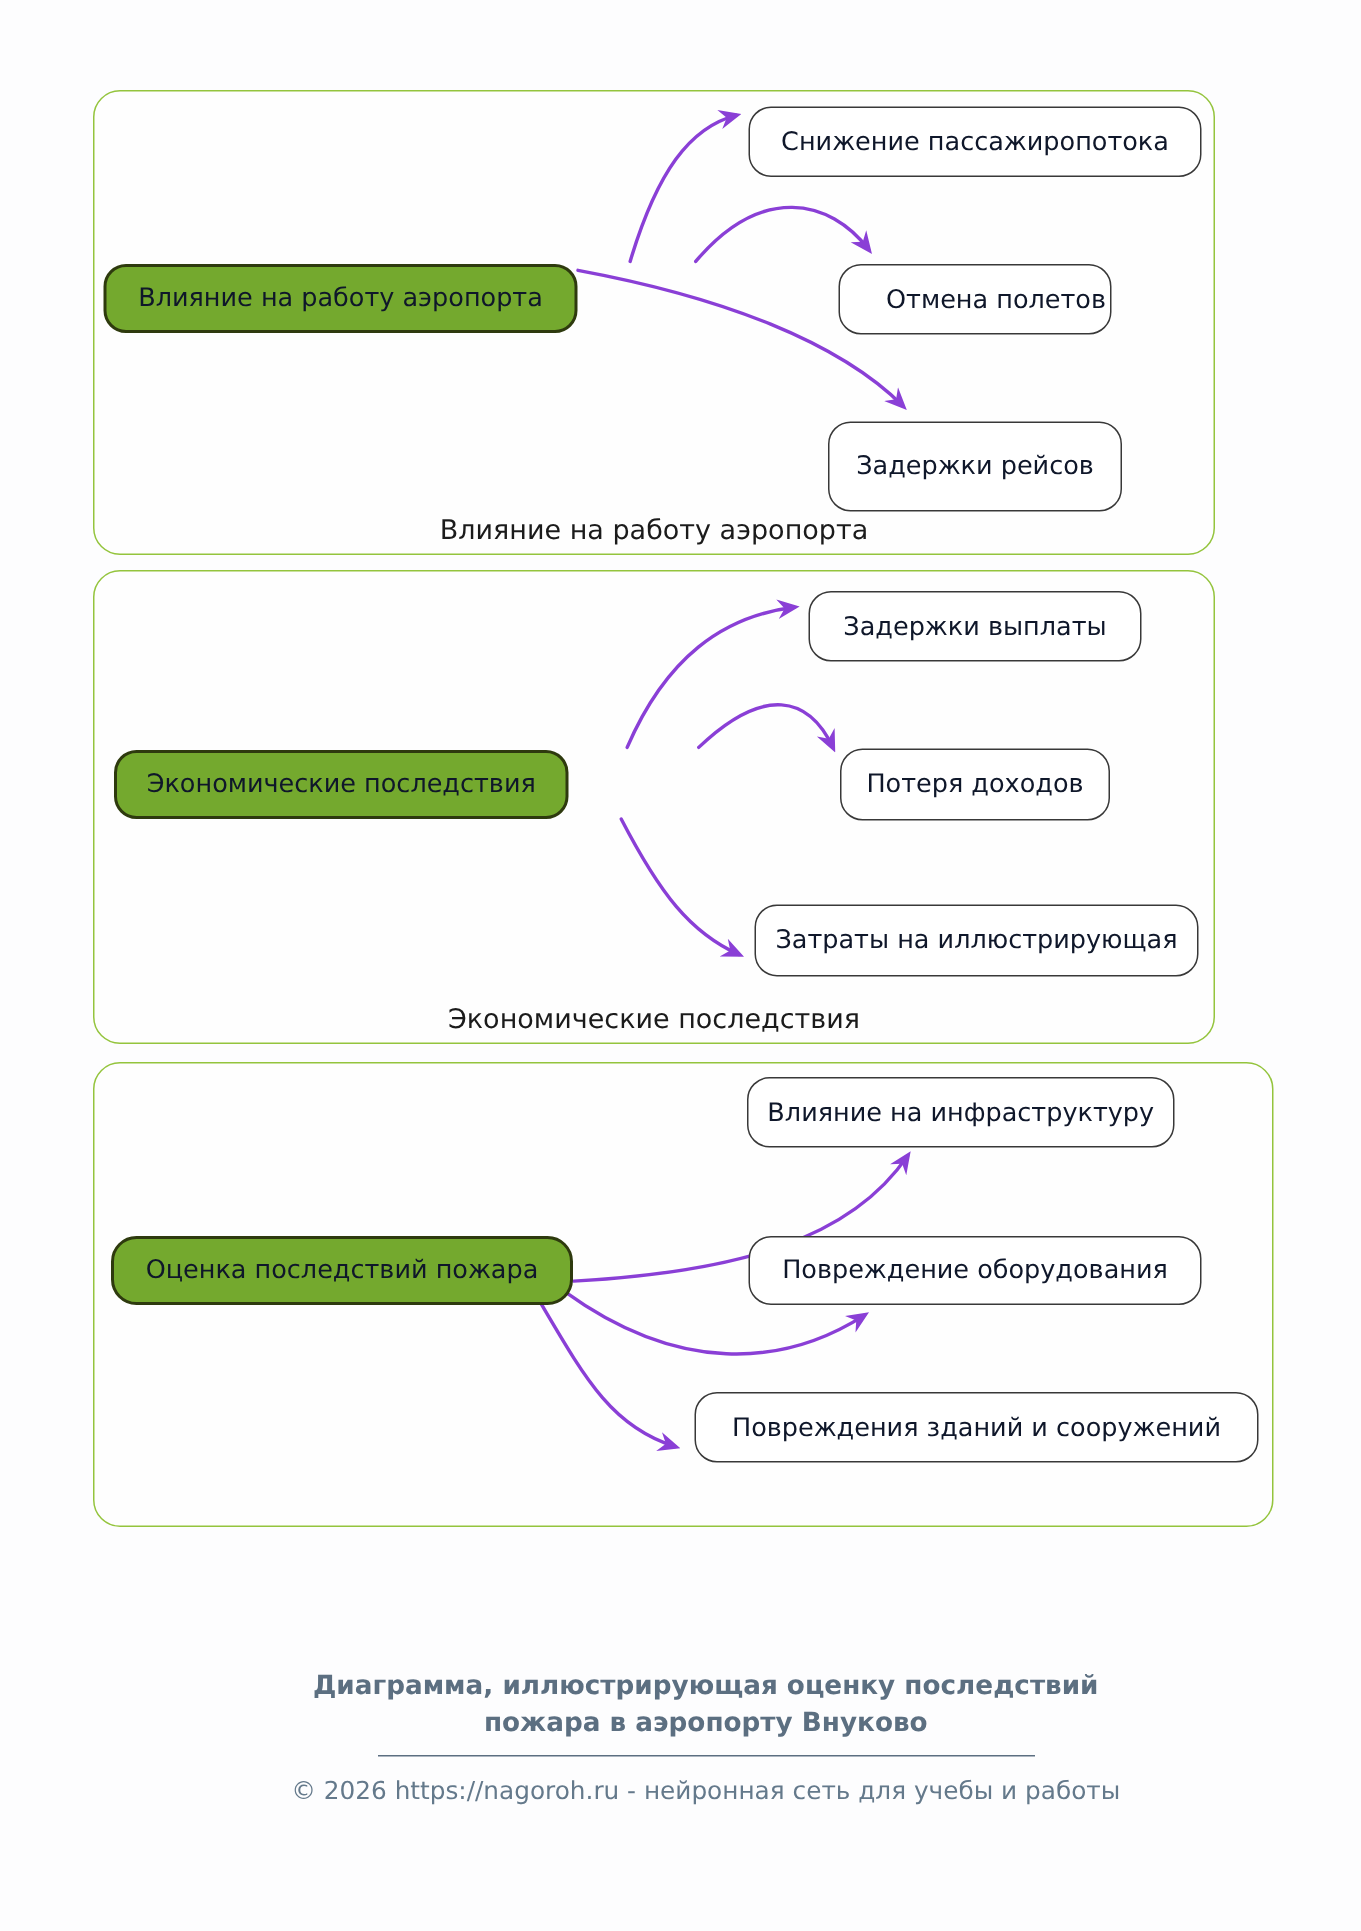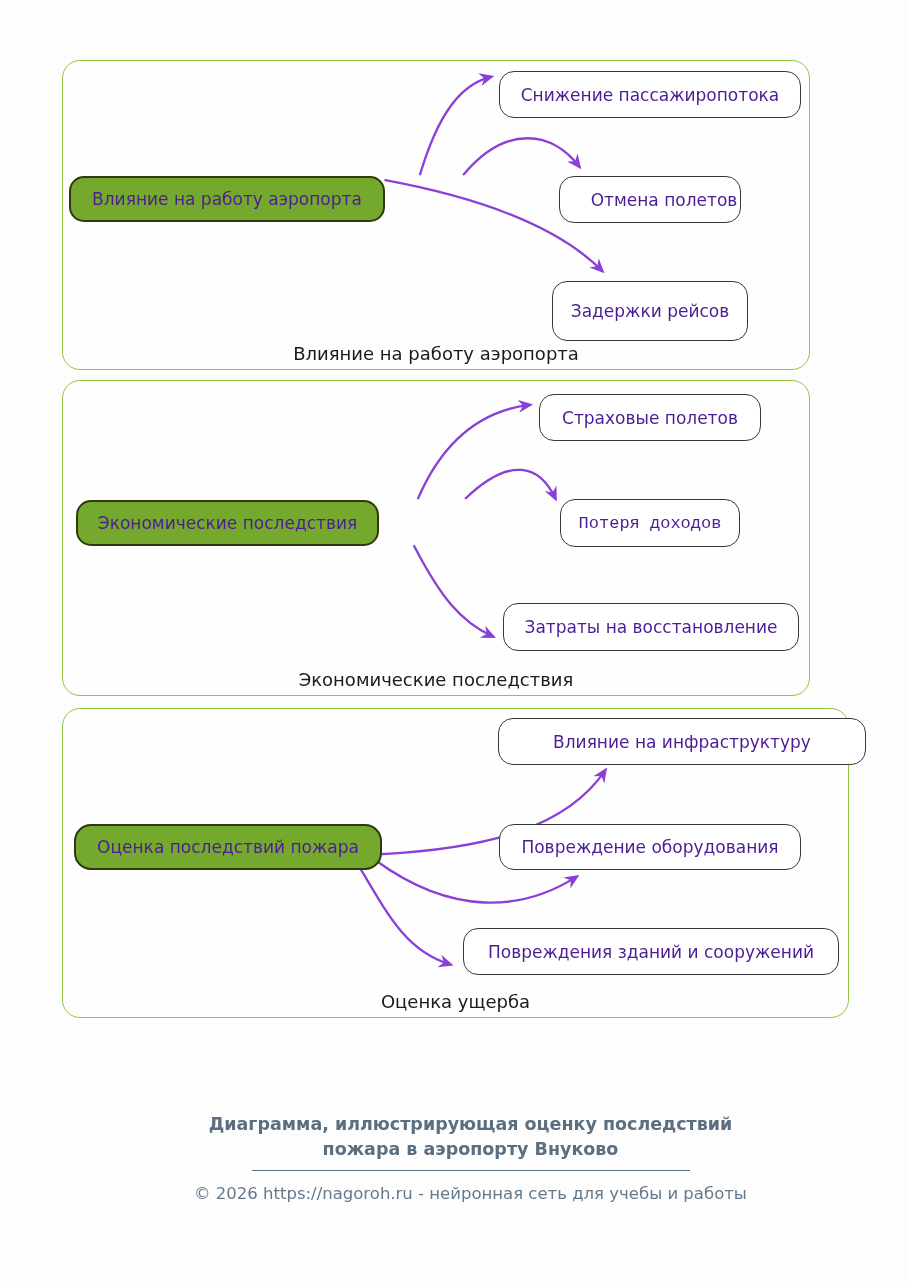--- a/index.html
+++ b/index.html
@@ -32,45 +32,45 @@
   }
 
   
   .node {
     position: absolute;
     display: flex;
     align-items: center;
     justify-content: center;
     border-radius: 15px;
     font-size: 17px;
-    color: #4c1d95;
+    color: #0f172a;
     white-space: nowrap;
     z-index: 2;
   }
   .node.src {
     background: #74a92e;
     border: 2px solid #2e3a0e;
   }
   .node.tgt {
     background: #ffffff;
     border: 1.7px solid #383838;
   }
 
   .g1 .src { left: 6px;   top: 115px; width: 316px; height: 46px; }
   .g1 .t1  { left: 436px; top: 10px;  width: 302px; height: 47px; }
   .g1 .t2  { left: 496px; top: 115px; width: 182px; height: 47px; padding-left: 28px; }
   .g1 .t3  { left: 489px; top: 220px; width: 196px; height: 60px; }
 
   .g2 .src { left: 13px;  top: 119px; width: 303px; height: 46px; }
   .g2 .t1  { left: 476px; top: 13px;  width: 222px; height: 47px; }
-  .g2 .t2  { left: 497px; top: 118px; width: 180px; height: 48px; font-family: Liberation Mono, monospace; }
+  .g2 .t2  { left: 497px; top: 118px; width: 180px; height: 48px; }
   .g2 .t3  { left: 440px; top: 222px; width: 296px; height: 48px; }
 
   .g3 .src { left: 11px;  top: 115px; width: 308px; height: 46px; border-radius: 17px; }
-  .g3 .t1  { left: 435px; top: 9px;   width: 368px; height: 47px; }
+  .g3 .t1  { left: 435px; top: 9px;   width: 285px; height: 47px; }
   .g3 .t2  { left: 436px; top: 115px; width: 302px; height: 46px; }
   .g3 .t3  { left: 400px; top: 219px; width: 376px; height: 47px; }
 
   
   svg.arrows {
     position: absolute; left: 0; top: 0;
     width: 100%; height: 100%;
     z-index: 1;
     overflow: visible;
   }
@@ -134,42 +134,41 @@
       <defs>
         <marker id="ah2" viewBox="0 0 10 10" refX="7.5" refY="5" markerWidth="6.5" markerHeight="6.5" orient="auto">
           <path d="M0,0.6 L10,5 L0,9.4 L3.2,5 Z" fill="#8a3fd6"></path>
         </marker>
       </defs>
       <path class="edge" d="M 356 118 C 382 58, 420 30, 468 24" marker-end="url(#ah2)"></path>
       <path class="edge" d="M 404 118 C 448 76, 478 84, 494 118" marker-end="url(#ah2)"></path>
       <path class="edge" d="M 352 166 C 378 216, 398 242, 431 257" marker-end="url(#ah2)"></path>
     </svg>
     <div class="node src">Экономические последствия</div>
-    <div class="node tgt t1">Страховые полетов</div>
+    <div class="node tgt t1">Задержки выплаты</div>
     <div class="node tgt t2">Потеря доходов</div>
-    <div class="node tgt t3">Затраты на восстановление</div>
+    <div class="node tgt t3">Затраты на иллюстрирующая</div>
     <div class="group-label">Экономические последствия</div>
   </div>
 
   <div class="group g3">
     <svg class="arrows" viewBox="0 0 787 310">
       <defs>
         <marker id="ah3" viewBox="0 0 10 10" refX="7.5" refY="5" markerWidth="6.5" markerHeight="6.5" orient="auto">
           <path d="M0,0.6 L10,5 L0,9.4 L3.2,5 Z" fill="#8a3fd6"></path>
         </marker>
       </defs>
       <path class="edge" d="M 320 146 C 430 140, 506 118, 544 62" marker-end="url(#ah3)"></path>
       <path class="edge" d="M 314 153 C 390 208, 460 204, 515 169" marker-end="url(#ah3)"></path>
       <path class="edge" d="M 298 161 C 328 212, 346 244, 388 257" marker-end="url(#ah3)"></path>
     </svg>
     <div class="node src">Оценка последствий пожара</div>
     <div class="node tgt t1">Влияние на инфраструктуру</div>
     <div class="node tgt t3">Повреждения зданий и сооружений</div>
     <div class="node tgt t2">Повреждение оборудования</div>
-    <div class="group-label">Оценка ущерба</div>
   </div>
 
   <div class="caption">
     <div class="caption-title">
       <div>Диаграмма, иллюстрирующая оценку последствий</div>
       <div>пожара в аэропорту Внуково</div>
     </div>
     <div class="caption-divider"></div>
     <div class="caption-copyright">© 2026 https://nagoroh.ru - нейронная сеть для учебы и работы</div>
   </div>

